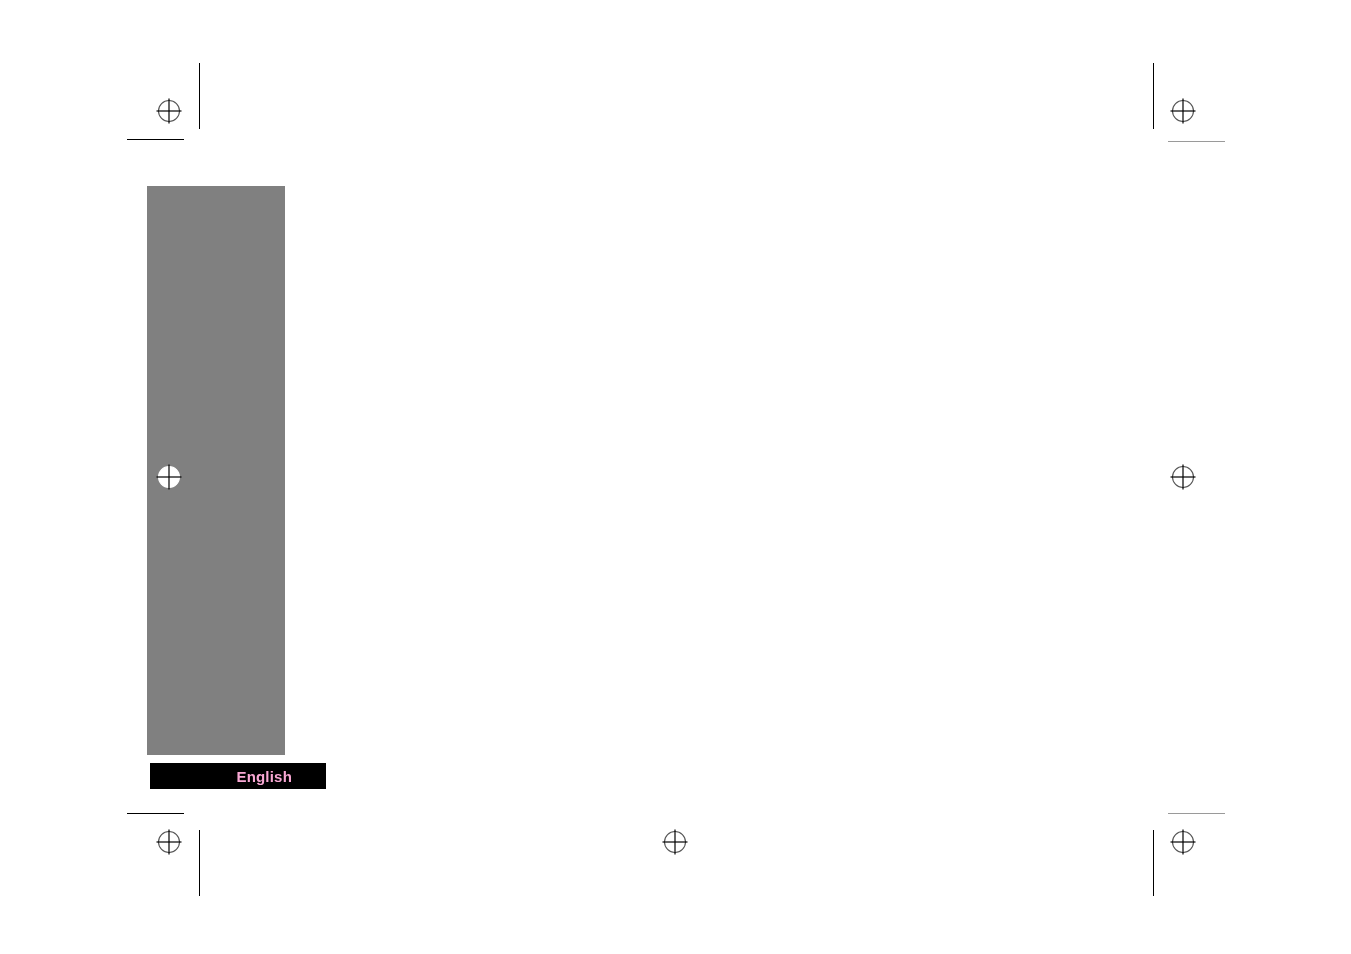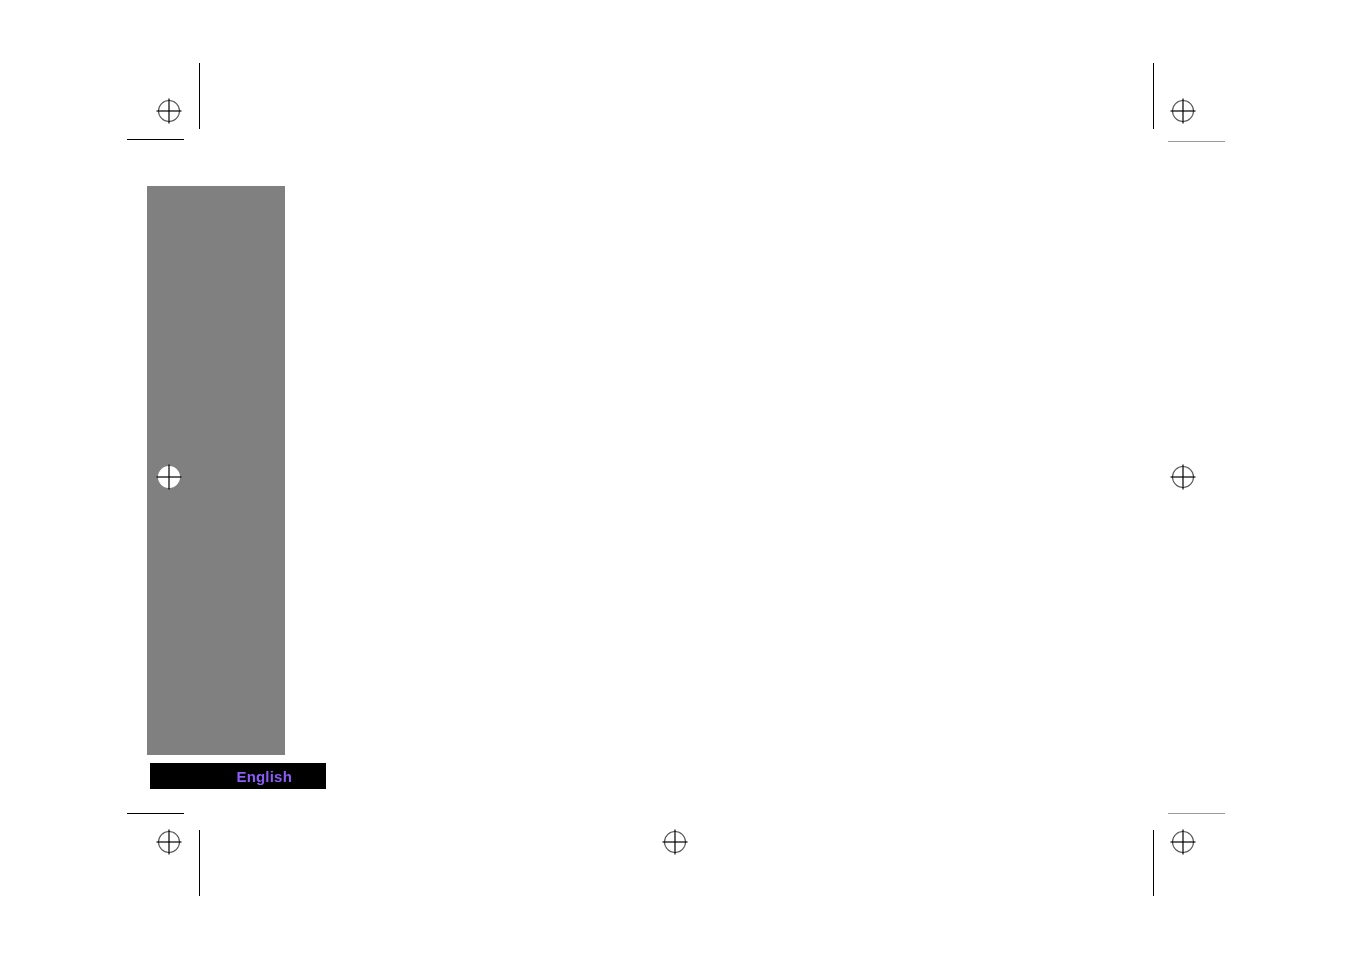--- a/index.html
+++ b/index.html
@@ -51,21 +51,21 @@
     background: #808080;
   }
   .lang-band {
     position: absolute;
     background: #000000;
     display: flex;
     align-items: center;
     justify-content: flex-end;
   }
   .lang-band-label {
-    color: #8b5cf6;
+    color: #f9a8d4;
     font-family: "Liberation Sans", sans-serif;
     font-size: 15px;
     font-weight: bold;
     letter-spacing: 0.2px;
     padding-right: 34px;
     line-height: 1;
     white-space: nowrap;
   }
 </style>
 </head>

